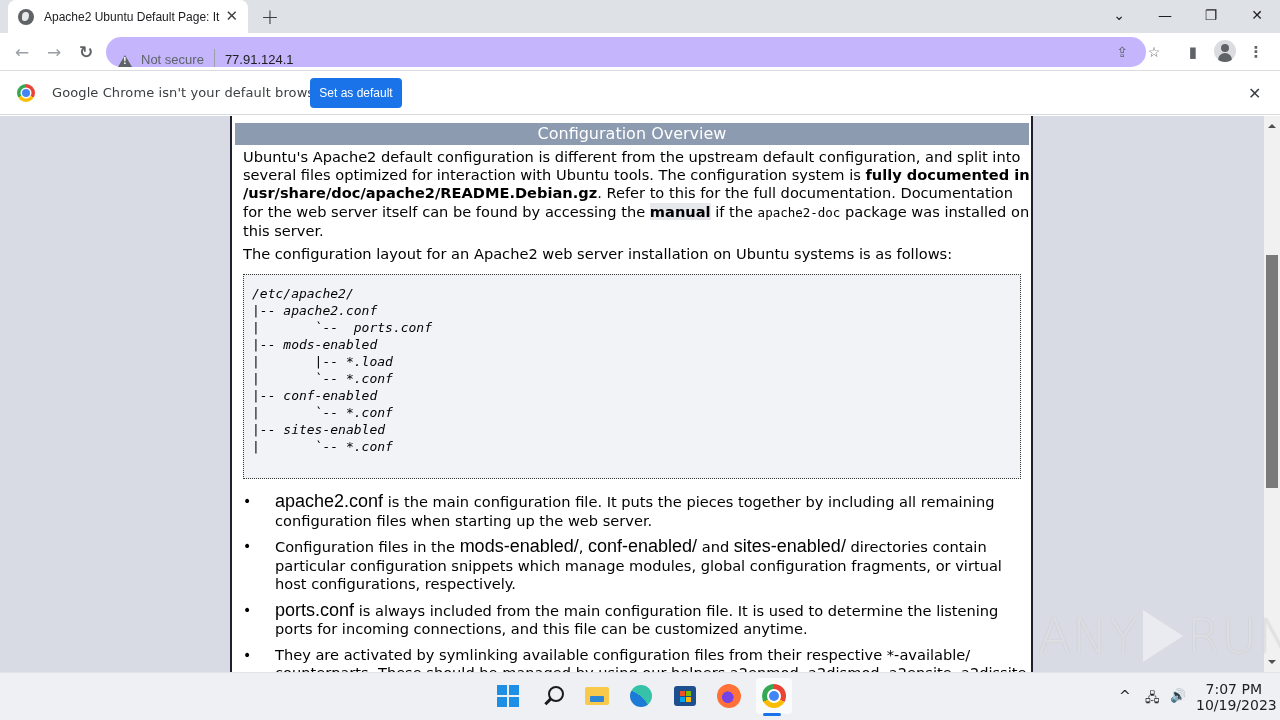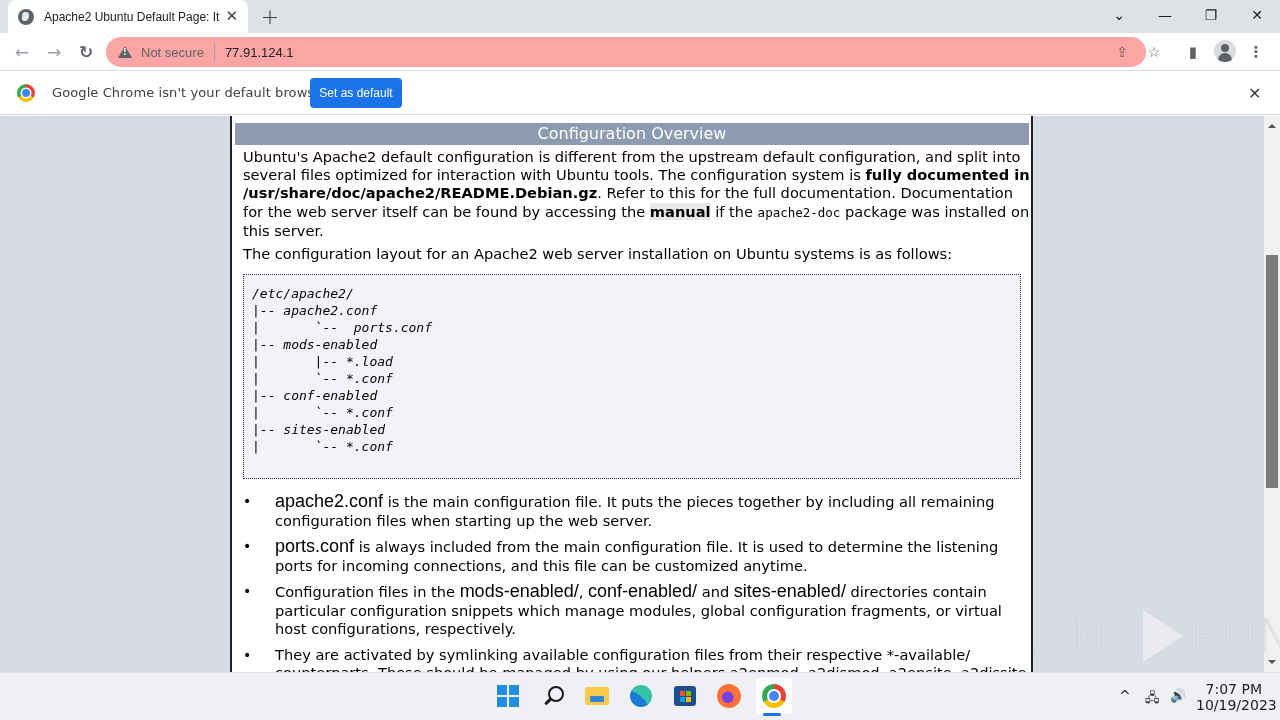--- a/index.html
+++ b/index.html
@@ -11,21 +11,21 @@
   .tab .globe { width: 16px; height: 16px; border-radius: 50%; background: #5f6368; margin-right: 10px; position: relative; flex: none; }
   .tab .globe::after { content: ""; position: absolute; left: 4px; top: 3px; width: 7px; height: 9px; border-radius: 50% 40% 60% 30%; background: #fff; opacity: 0.85; }
   .tab .title { font-size: 12px; color: #202124; white-space: nowrap; overflow: hidden; width: 176px; font-family: "Liberation Sans", sans-serif; }
   .tab .close { margin-left: auto; font-size: 15px; color: #3c4043; line-height: 1; cursor: pointer; }
   .newtab { position: absolute; left: 258px; top: 4px; width: 24px; height: 24px; font-size: 22px; color: #3c4043; display: flex; align-items: center; justify-content: center; font-weight: 300; }
   .winctl { position: absolute; top: 0; height: 30px; width: 46px; display: flex; align-items: center; justify-content: center; color: #202124; font-size: 14px; }
 
   
   .toolbar { position: absolute; left: 0; top: 33px; width: 1280px; height: 38px; background: #fff; border-bottom: 1px solid #dadce0; }
   .navbtn { position: absolute; top: 6px; width: 26px; height: 26px; display: flex; align-items: center; justify-content: center; color: #9aa0a6; font-size: 17px; }
-  .omnibox { position: absolute; left: 106px; top: 4px; width: 1040px; height: 30px; background: #fca5a5; border-radius: 15px; display: flex; align-items: center; padding-left: 12px; }
+  .omnibox { position: absolute; left: 106px; top: 4px; width: 1040px; height: 30px; background: #c4b5fd; border-radius: 15px; display: flex; align-items: flex-end; padding-left: 12px; }
   .warn { width: 0; height: 0; border-left: 7px solid transparent; border-right: 7px solid transparent; border-bottom: 12px solid #5f6368; position: relative; margin-right: 9px; }
   .warn::after { content: "!"; position: absolute; left: -2px; top: 2px; font-size: 8px; color: #fff; font-weight: bold; }
   .notsecure { font-size: 13px; color: #5f6368; font-family: "Liberation Sans", sans-serif; }
   .sep { width: 1px; height: 18px; background: #9aa0a6; margin: 0 10px; }
   .url { font-size: 13px; color: #202124; font-family: "Liberation Sans", sans-serif; }
   .omni-icon { position: absolute; top: 7px; width: 16px; height: 16px; color: #5f6368; font-size: 14px; display: flex; align-items: center; justify-content: center; }
   .tb-icon { position: absolute; top: 8px; width: 22px; height: 22px; display: flex; align-items: center; justify-content: center; color: #5f6368; font-size: 15px; }
   .avatar { position: absolute; left: 1214px; top: 40px; width: 22px; height: 22px; border-radius: 50%; background: #dadce0; overflow: hidden; }
   .avatar::before { content: ""; position: absolute; left: 7px; top: 4px; width: 8px; height: 8px; border-radius: 50%; background: #5f6368; }
   .avatar::after { content: ""; position: absolute; left: 4px; top: 13px; width: 14px; height: 10px; border-radius: 7px 7px 0 0; background: #5f6368; }
@@ -142,24 +142,24 @@
 |-- conf-enabled
 |       `-- *.conf
 |-- sites-enabled
 |       `-- *.conf</div>
 
     <div class="bullets">
       <div class="bullet">
         <span class="mono">apache2.conf</span><span> is the main configuration file. It puts the pieces together by including all remaining configuration files when starting up the web server.</span>
       </div>
       <div class="bullet">
+        <span>Configuration files in the </span><span class="mono">mods-enabled/</span><span>, </span><span class="mono">conf-enabled/</span><span> and </span><span class="mono">sites-enabled/</span><span> directories contain particular configuration snippets which manage modules, global configuration fragments, or virtual host configurations, respectively.</span>
+      </div>
+      <div class="bullet">
         <span class="mono">ports.conf</span><span> is always included from the main configuration file. It is used to determine the listening ports for incoming connections, and this file can be customized anytime.</span>
-      </div>
-      <div class="bullet">
-        <span>Configuration files in the </span><span class="mono">mods-enabled/</span><span>, </span><span class="mono">conf-enabled/</span><span> and </span><span class="mono">sites-enabled/</span><span> directories contain particular configuration snippets which manage modules, global configuration fragments, or virtual host configurations, respectively.</span>
       </div>
       <div class="bullet">
         <span>They are activated by symlinking available configuration files from their respective *-available/ counterparts. These should be managed by using our helpers a2enmod, a2dismod, a2ensite, a2dissite,</span>
       </div>
     </div>
   </div>
 </div>
 
 <div class="scrollbar">
   <div class="scroll-up"></div>

